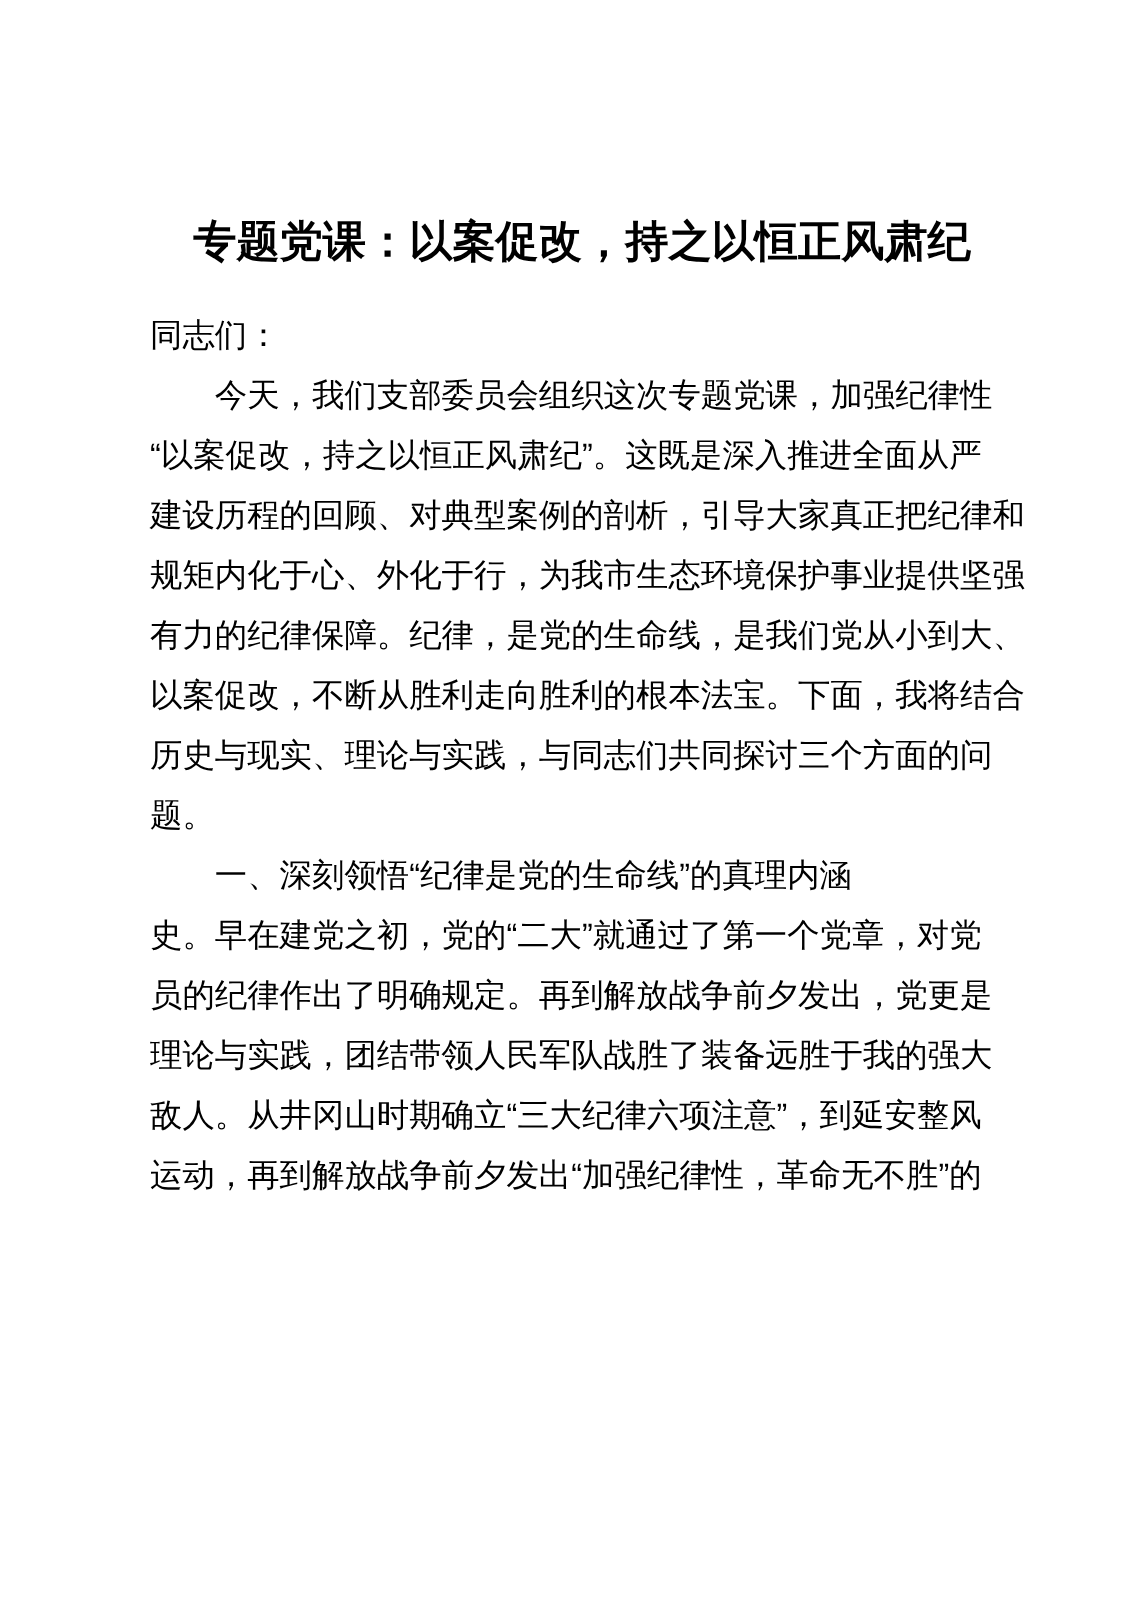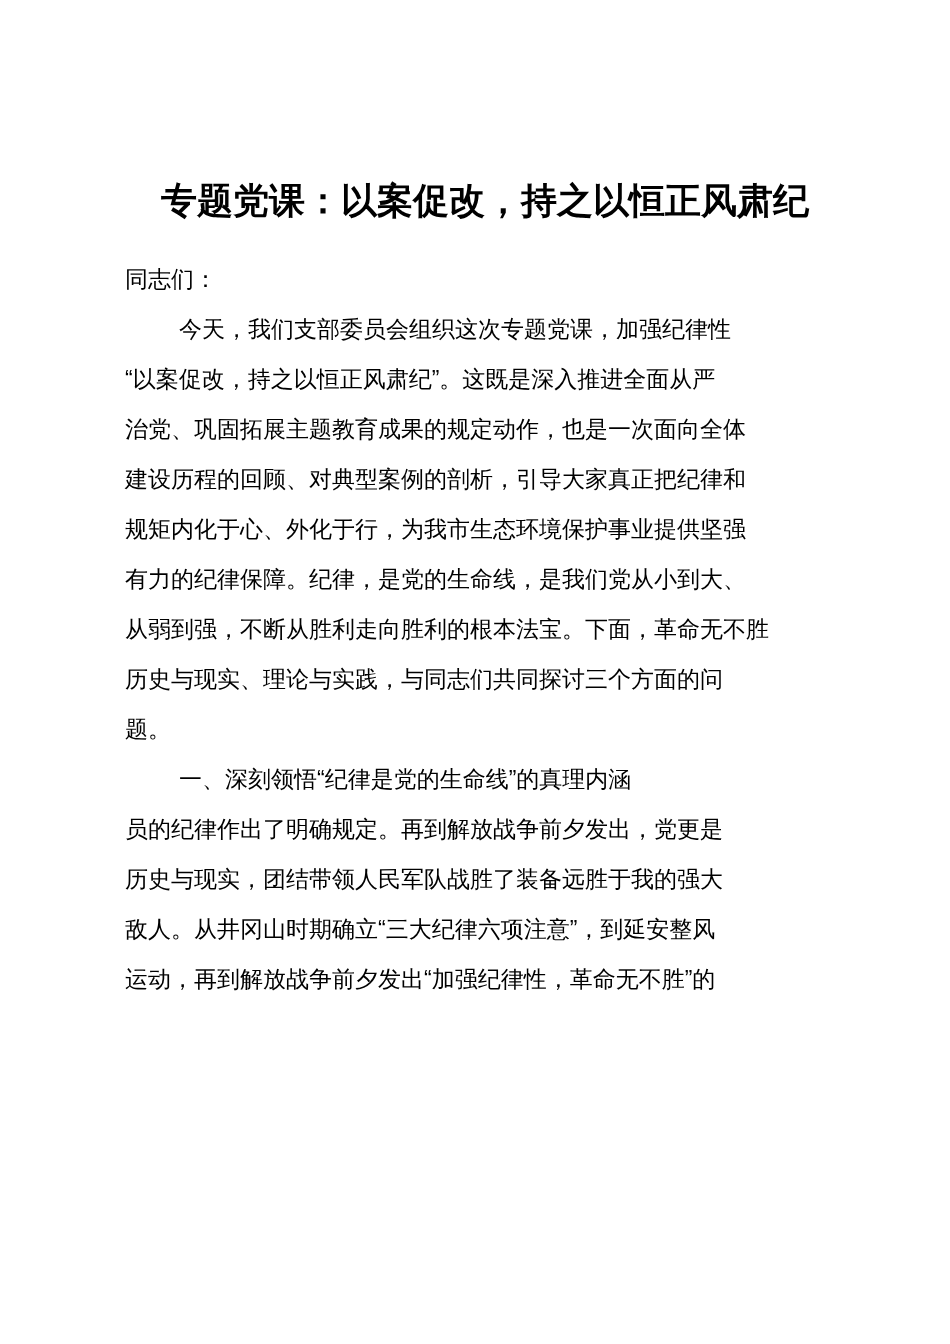--- a/index.html
+++ b/index.html
@@ -29,21 +29,21 @@
   .doc-title {
     margin: 0 0 28px 0;
     font-size: 36px;
     font-weight: bold;
     line-height: 50px;
     text-align: center;
     letter-spacing: 0;
     white-space: nowrap;
   }
   .line {
-    font-size: 23px;
+    font-size: 27px;
     line-height: 50px;
     white-space: nowrap;
     letter-spacing: 0;
   }
   .line.indent {
     text-indent: 54px;
   }
   .line.bold {
     font-weight: normal;
   }
@@ -51,27 +51,27 @@
 </head>
 <body>
 
 <div class="page">
   <div class="content">
     <h1 class="doc-title">专题党课：以案促改，持之以恒正风肃纪</h1>
     <div class="line">同志们：</div>
     <div id="body-lines">
         <div class="line indent">今天，我们支部委员会组织这次专题党课，加强纪律性</div>
         <div class="line">“以案促改，持之以恒正风肃纪”。这既是深入推进全面从严</div>
-        <div class="line">治党、巩固拓展主题教育成果的规定动作，也是一次面向全体</div>
         <div class="line">建设历程的回顾、对典型案例的剖析，引导大家真正把纪律和</div>
         <div class="line">规矩内化于心、外化于行，为我市生态环境保护事业提供坚强</div>
         <div class="line">有力的纪律保障。纪律，是党的生命线，是我们党从小到大、</div>
-        <div class="line">从弱到强，不断从胜利走向胜利的根本法宝。下面，革命无不胜</div>
+        <div class="line">以案促改，不断从胜利走向胜利的根本法宝。下面，我将结合</div>
         <div class="line">历史与现实、理论与实践，与同志们共同探讨三个方面的问</div>
         <div class="line">题。</div>
         <div class="line indent bold">一、深刻领悟“纪律是党的生命线”的真理内涵</div>
+        <div class="line">史。早在建党之初，党的“二大”就通过了第一个党章，对党</div>
         <div class="line">员的纪律作出了明确规定。再到解放战争前夕发出，党更是</div>
-        <div class="line">历史与现实，团结带领人民军队战胜了装备远胜于我的强大</div>
+        <div class="line">理论与实践，团结带领人民军队战胜了装备远胜于我的强大</div>
         <div class="line">敌人。从井冈山时期确立“三大纪律六项注意”，到延安整风</div>
         <div class="line">运动，再到解放战争前夕发出“加强纪律性，革命无不胜”的</div>
       </div>
   </div>
 </div>
 
 </body></html>

